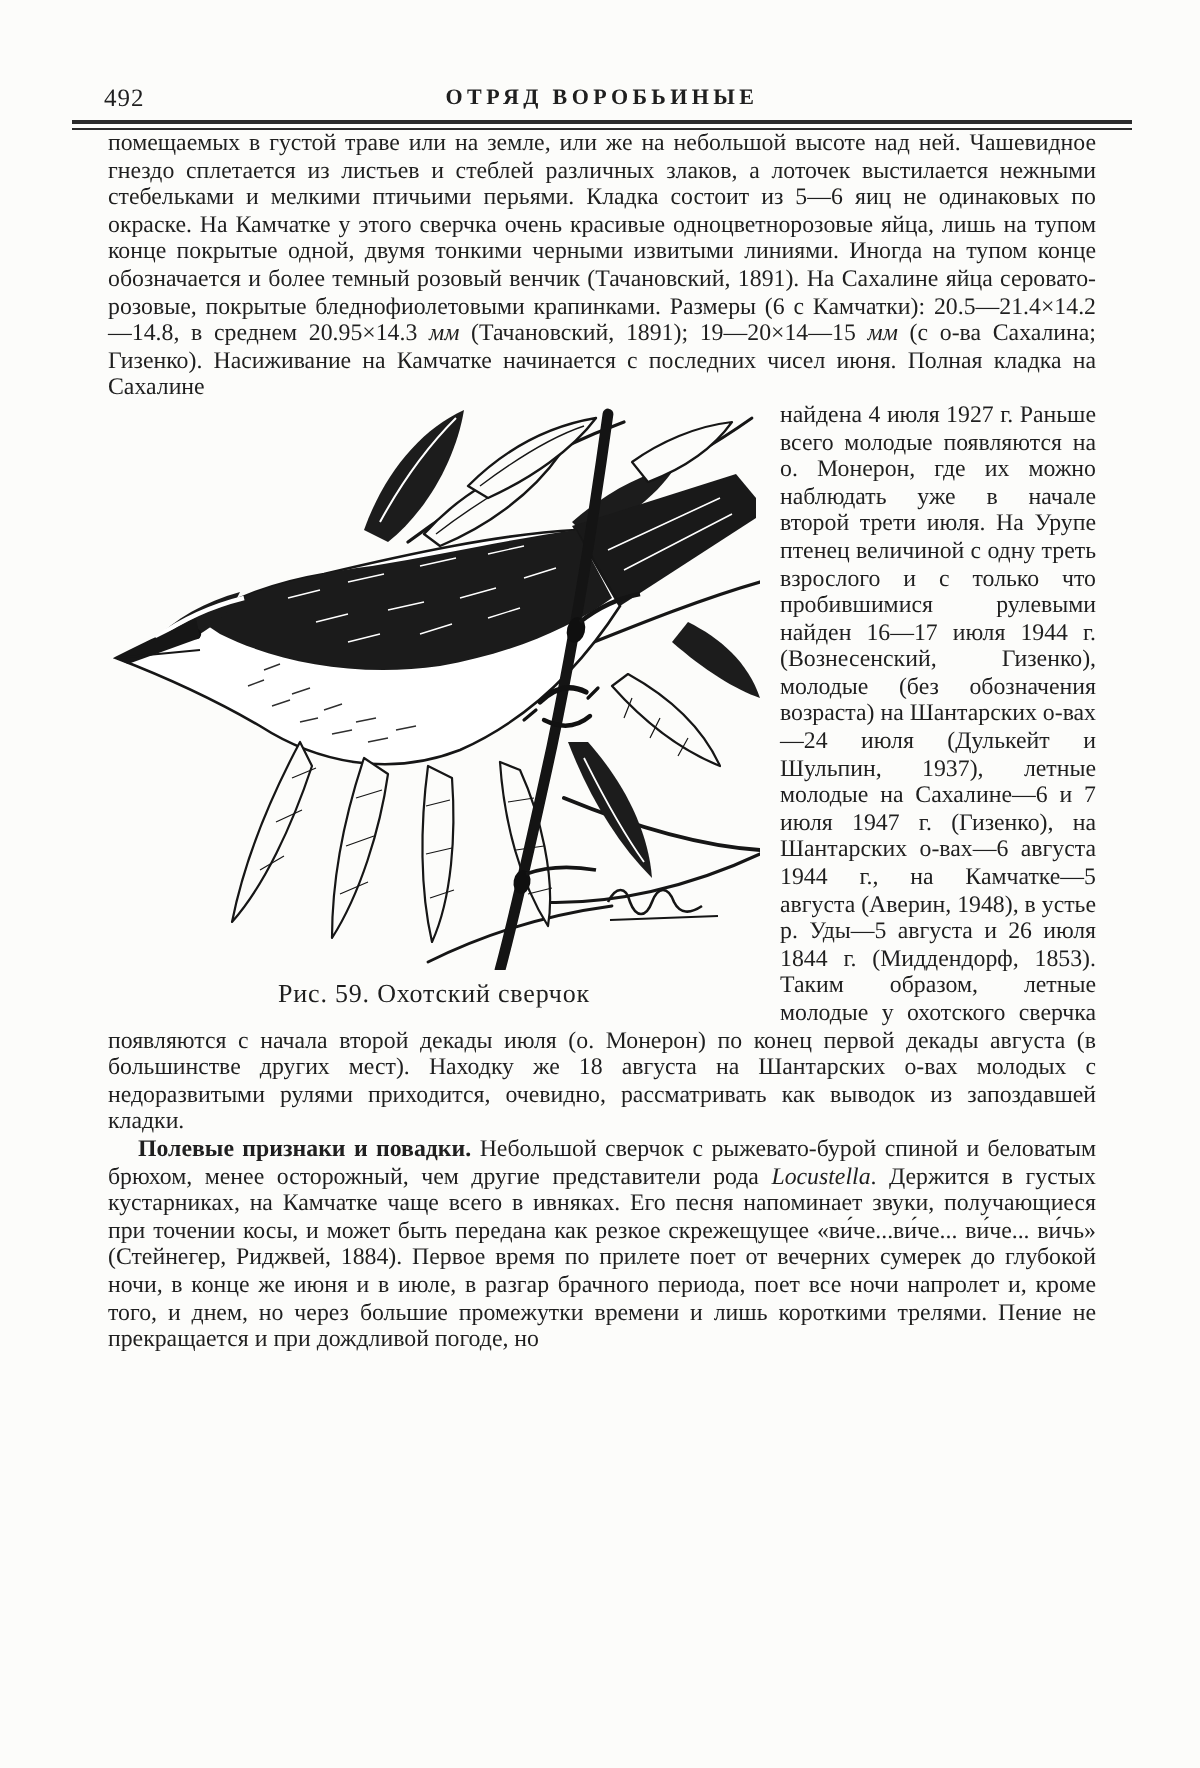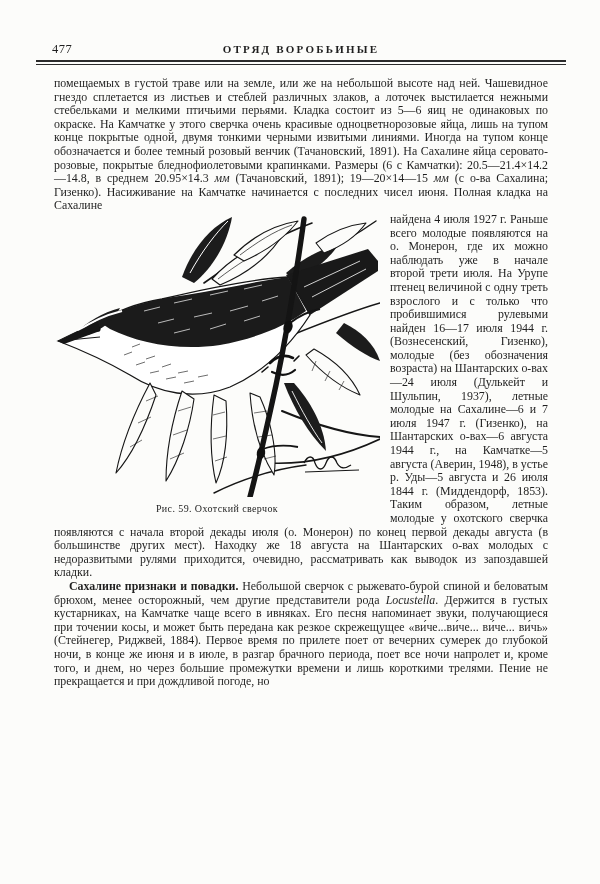--- a/index.html
+++ b/index.html
@@ -22,51 +22,50 @@
     position: absolute; left: 50%; top: 1px; transform: translateX(-50%);
     font-size: 11px; font-weight: bold; letter-spacing: 2.2px; white-space: nowrap;
   }
   .rule {
     margin: 3px -18px 0 -18px;
     height: 2px;
     border-top: 2px solid #2b2b2b;
     border-bottom: 1px solid #2b2b2b;
   }
   .bodytext {
-    margin-top: 12px;
     font-size: 11.9px;
     line-height: 13.6px;
     text-align: justify;
   }
   .bodytext p { margin: 0; }
   .indent { text-indent: 15px; }
   .clearing { clear: left; }
   i { font-style: italic; }
   b { font-weight: bold; }
   .fig {
     float: left;
     width: 326px;
     margin: 2px 10px 5px 0;
   }
   .fig svg { display: block; }
   .fig figcaption {
     text-align: center;
-    font-size: 10px;
+    font-size: 13px;
     letter-spacing: 0.4px;
     margin-top: 5px;
     white-space: nowrap;
   }
 </style>
 </head>
 <body>
 
 <div class="page">
 
   <div class="hdr">
-    <span class="pagenum">477</span>
+    <span class="pagenum">492</span>
     <span class="runtitle">ОТРЯД ВОРОБЬИНЫЕ</span>
   </div>
   <div class="rule"></div>
 
   <div class="bodytext">
 
     <p><span>помещаемых в густой траве или на земле, или же на небольшой высоте над ней. Чашевидное гнездо сплетается из листьев и стеблей различных злаков, а лоточек выстилается нежными стебельками и мелкими птичьими перьями. Кладка состоит из 5—6 яиц не одинаковых по окраске. На Камчатке у этого сверчка очень красивые одноцветнорозовые яйца, лишь на тупом конце покрытые одной, двумя тонкими черными извитыми линиями. Иногда на тупом конце обозначается и более темный розовый венчик (Тачановский, 1891). На Сахалине яйца серовато-розовые, покрытые бледнофиолетовыми крапинками. Размеры (6 с Камчатки): 20.5—21.4×14.2—14.8, в среднем 20.95×14.3 </span><i>мм</i><span> (Тачановский, 1891); 19—20×14—15 </span><i>мм</i><span> (с о-ва Сахалина; Гизенко). Насиживание на Камчатке начинается с последних чисел июня. Полная кладка на Сахалине</span></p>
 
     <figure class="fig" style="margin-left:0;">
       <svg viewBox="0 0 326 282" width="326" height="282" xmlns="http://www.w3.org/2000/svg">
@@ -146,18 +145,18 @@
         </g>
       </svg>
       <figcaption>Рис. 59. Охотский сверчок</figcaption>
     </figure>
 
     <p>найдена 4 июля 1927 г. Раньше всего молодые появляются на о. Монерон, где их можно наблюдать уже в начале второй трети июля. На Урупе птенец величиной с одну треть взрослого и с только что пробившимися рулевыми найден 16—17 июля 1944 г. (Вознесенский, Гизенко), молодые (без обозначения возраста) на Шантарских о-вах—24 июля (Дулькейт и Шульпин, 1937), летные молодые на Сахалине—6 и 7 июля 1947 г. (Гизенко), на Шантарских о-вах—6 августа 1944 г., на Камчатке—5 августа (Аверин, 1948), в устье р. Уды—5 августа и 26 июля 1844 г. (Миддендорф, 1853). Таким образом, летные молодые у охотского сверчка появляются с начала второй декады июля (о. Монерон) по конец первой декады августа (в большинстве других мест). Находку же 18 августа на Шантарских о-вах молодых с недоразвитыми рулями приходится, очевидно, рассматривать как выводок из запоздавшей кладки.</p>
 
 
 
     <p class="indent">
-      <b>Сахалине признаки и повадки.</b>
+      <b>Полевые признаки и повадки.</b>
       <span>Небольшой сверчок с рыжевато-бурой спиной и беловатым брюхом, менее осторожный, чем другие представители рода </span><i>Locustella</i><span>. Держится в густых кустарниках, на Камчатке чаще всего в ивняках. Его песня напоминает звуки, получающиеся при точении косы, и может быть передана как резкое скрежещущее «ви́че...ви́че... ви́че... ви́чь» (Стейнегер, Риджвей, 1884). Первое время по прилете поет от вечерних сумерек до глубокой ночи, в конце же июня и в июле, в разгар брачного периода, поет все ночи напролет и, кроме того, и днем, но через большие промежутки времени и лишь короткими трелями. Пение не прекращается и при дождливой погоде, но</span>
     </p>
 
   </div>
 </div>
 
 </body></html>

